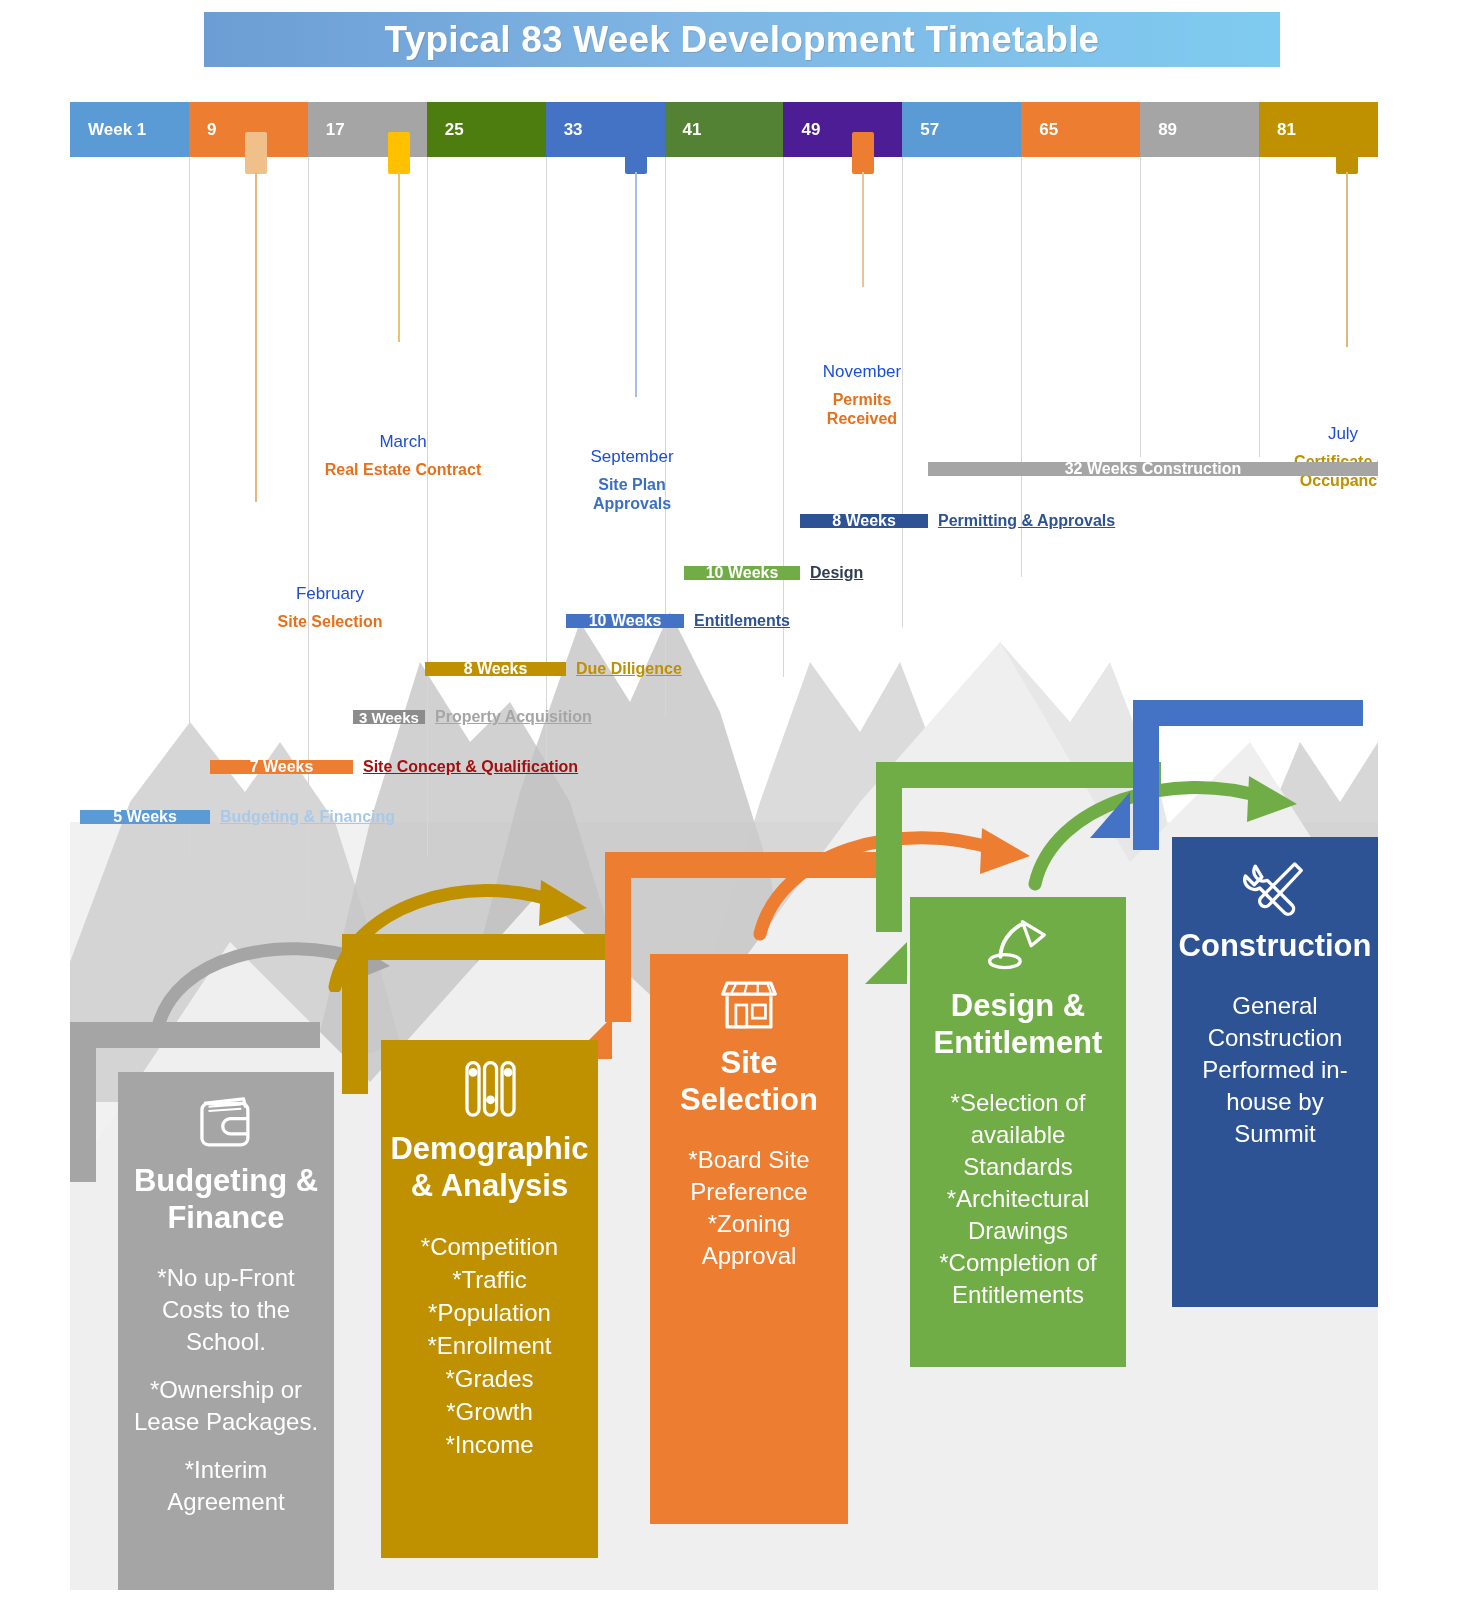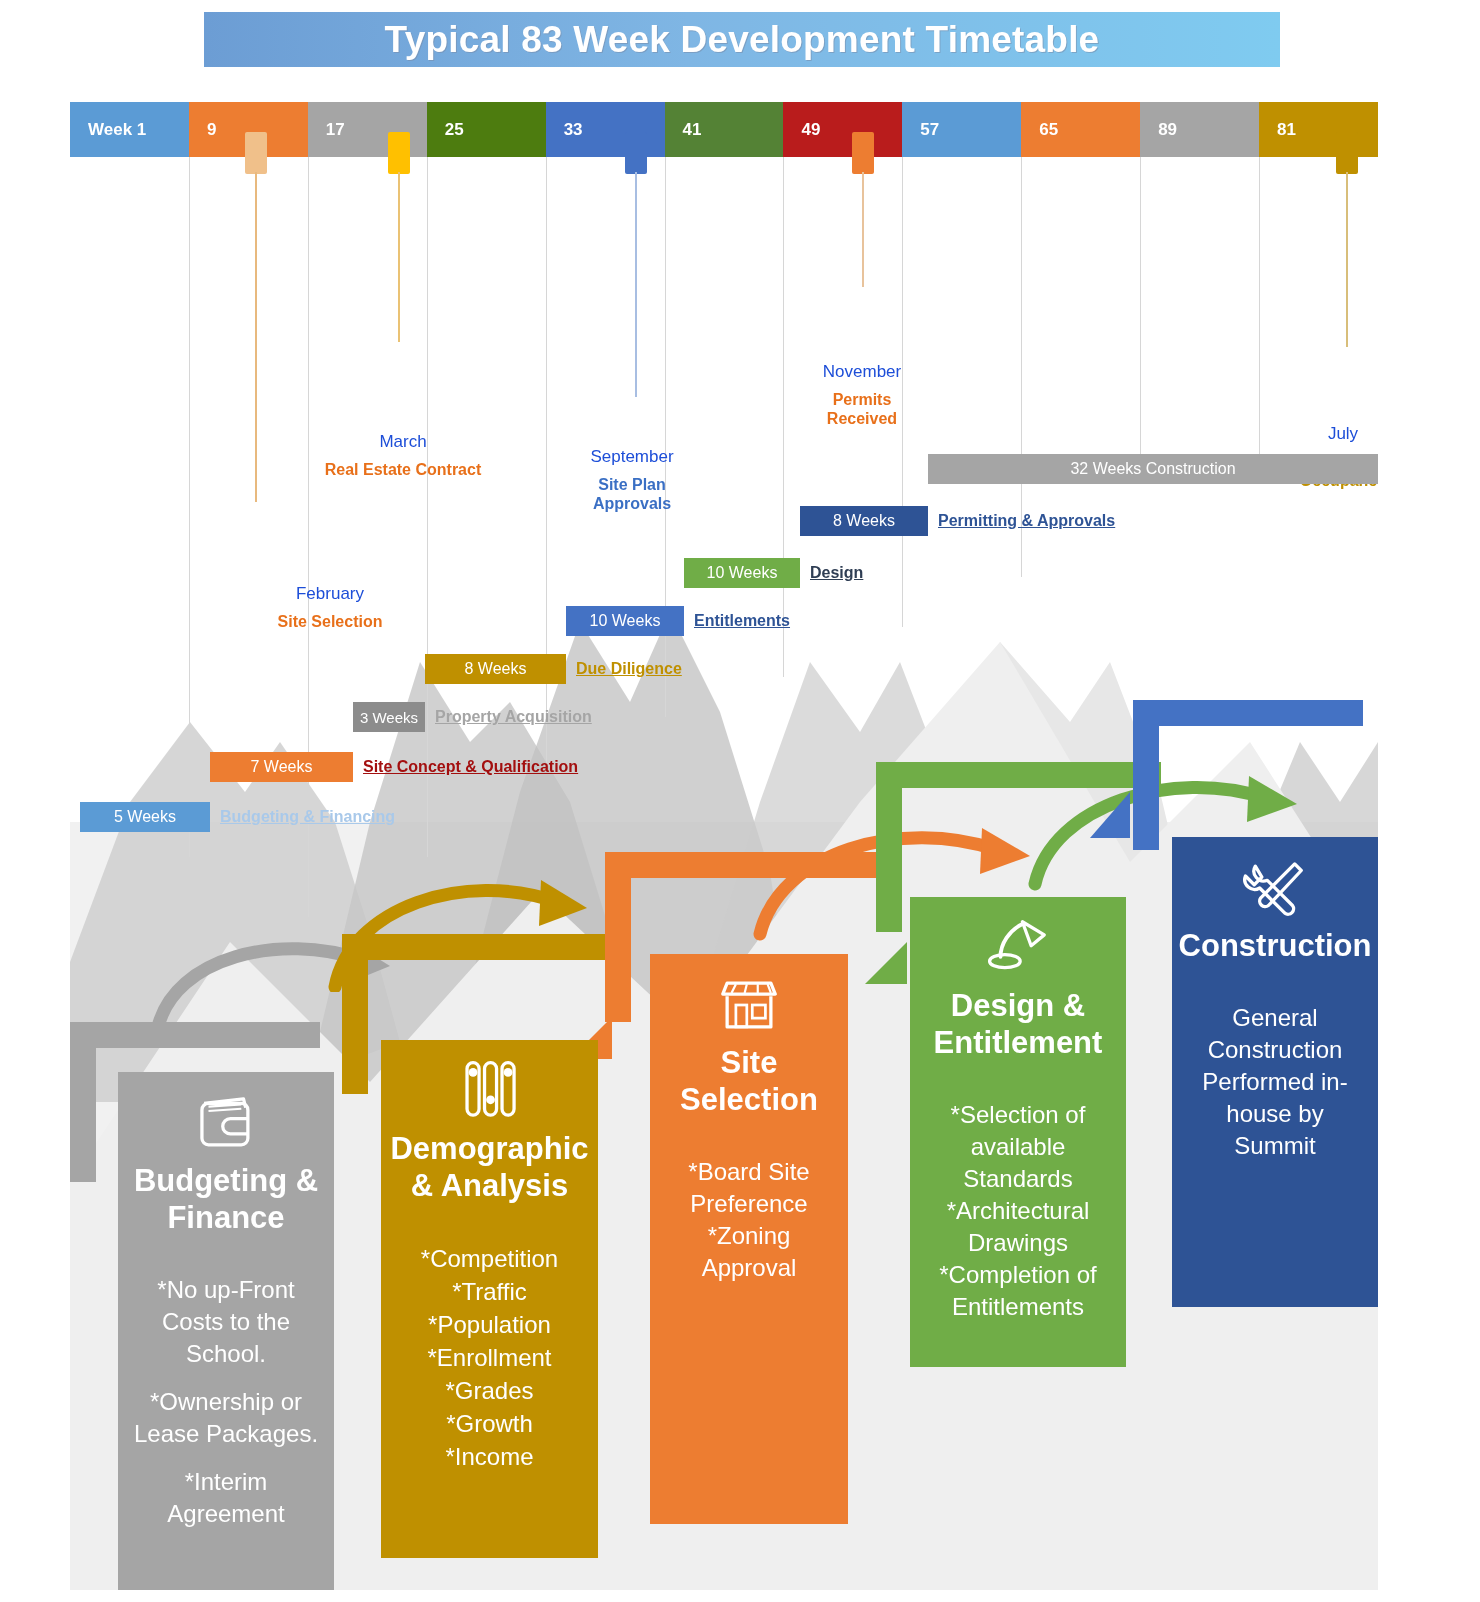--- a/index.html
+++ b/index.html
@@ -32,36 +32,36 @@
   .pin .head{width:22px;height:42px;border-radius:2px;}
   .pin .stick{position:absolute;left:10px;top:40px;width:2px;}
 
   
   .ms{position:absolute;text-align:center;width:190px;}
   .ms .month{color:#1d4ed8;font-size:17px;line-height:24px;}
   .ms .evt{font-weight:bold;font-size:16px;line-height:19px;margin-top:6px;}
 
   
   .phase{position:absolute;height:30px;display:flex;align-items:center;}
-  .phase .bar{height:30px;display:flex;align-items:center;justify-content:center;
-              color:#fff;font-weight:normal;font-size:16px;box-sizing:border-box;}
+  .phase .bar{height:14px;display:flex;align-items:center;justify-content:center;
+              color:#fff;font-weight:bold;font-size:16px;box-sizing:border-box;}
   .phase .plabel{font-weight:bold;font-size:16px;margin-left:10px;white-space:nowrap;text-decoration:underline;}
   .phase .bar.inner-label{justify-content:center;}
 
   
   .frame{position:absolute;}
   .frame .vbar{position:absolute;left:0;top:0;width:26px;}
   .frame .hbar{position:absolute;left:0;top:0;height:26px;}
   .tri{position:absolute;width:0;height:0;}
 
   .card{position:absolute;box-sizing:border-box;padding:16px 12px 10px;
         display:flex;flex-direction:column;align-items:center;text-align:center;color:#fff;}
   .card .cicon{width:74px;height:70px;margin-bottom:4px;}
   .card .ctitle{font-size:31px;font-weight:bold;line-height:37px;}
-  .card .cbody{font-size:24px;line-height:32px;margin-top:38px;font-weight:normal;}
+  .card .cbody{font-size:24px;line-height:32px;margin-top:26px;font-weight:normal;}
   .card .cbody div{margin:0;}
 
   .arrow{position:absolute;}
 </style>
 </head>
 <body>
 
 <div class="title-bar">
   <span class="title-text">Typical 83 Week Development Timetable</span>
 </div>
@@ -79,21 +79,21 @@
     <path d="M0 1080 L160 840 L300 980 L470 790 L620 930 L790 700 L930 540 L1060 760 L1180 640 L1308 840 L1308 1488 L0 1488 Z" fill="#efefef"></path>
   </svg>
 
   <div class="weeks" id="weeksRow">
       <div class="wk" style="background: rgb(91, 155, 213);">Week 1</div>
       <div class="wk" style="background: rgb(237, 125, 49);">9</div>
       <div class="wk" style="background: rgb(165, 165, 165);">17</div>
       <div class="wk" style="background: #4d7c0f;">25</div>
       <div class="wk" style="background: rgb(68, 114, 196);">33</div>
       <div class="wk" style="background: rgb(84, 130, 53);">41</div>
-      <div class="wk" style="background: #b91c1c;">49</div>
+      <div class="wk" style="background: #4c1d95;">49</div>
       <div class="wk" style="background: rgb(91, 155, 213);">57</div>
       <div class="wk" style="background: rgb(237, 125, 49);">65</div>
       <div class="wk" style="background: rgb(165, 165, 165);">89</div>
       <div class="wk" style="background: rgb(191, 144, 0);">81</div>
     </div>
 
   <div id="grid">
       <div class="gridline" style="left: 118.909px; height: 700px;"></div>
       <div class="gridline" style="left: 237.818px; height: 760px;"></div>
       <div class="gridline" style="left: 356.727px; height: 700px;"></div>

